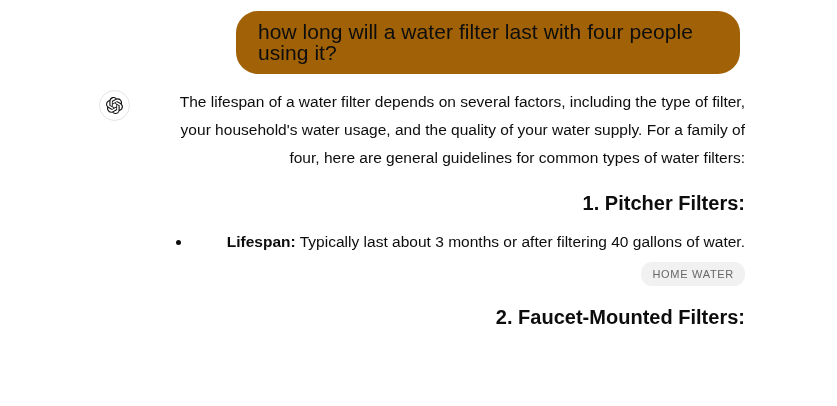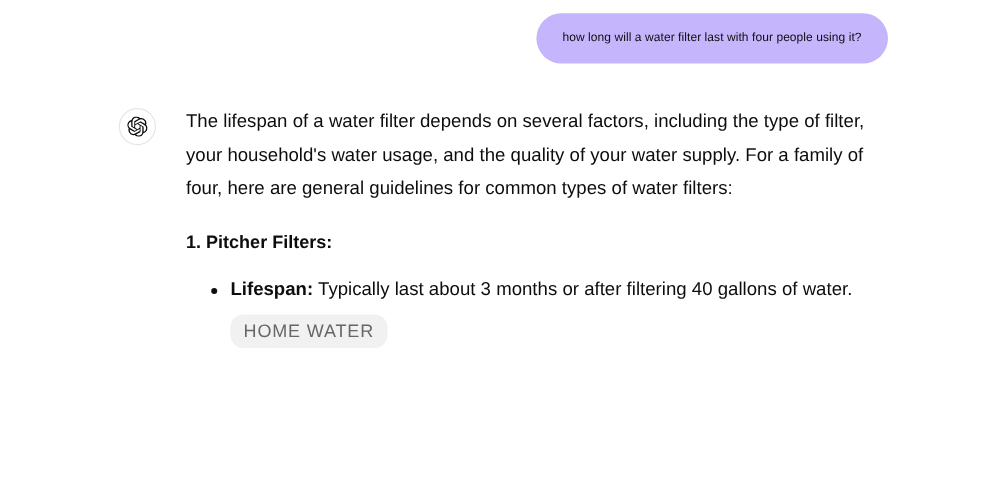--- a/index.html
+++ b/index.html
@@ -30,38 +30,39 @@
     left: 0;
     top: 0;
     width: 837px;
     display: flex;
     justify-content: flex-end;
     padding-right: 97px;
     box-sizing: border-box;
   }
   .user-bubble {
     margin-top: 11px;
-    background: #c4b5fd;
+    background: #a16207;
     border-radius: 22px;
     padding: 10px 22px 11px 22px;
     max-width: 460px;
-    font-size: 10px;
+    font-size: 21px;
     line-height: 21px;
     color: #0d0d0d;
     letter-spacing: 0.06px;
   }
 
   
   .assistant-turn {
     position: absolute;
     left: 0;
     top: 88px;
     width: 837px;
     display: flex;
     align-items: flex-start;
+    text-align: right;
   }
   .avatar {
     width: 31px;
     height: 31px;
     min-width: 31px;
     border: 1px solid #e5e5e5;
     border-radius: 50%;
     margin-left: 99px;
     margin-top: 2px;
     display: flex;
@@ -80,21 +81,21 @@
     color: #0d0d0d;
     letter-spacing: 0.01px;
   }
   .assistant-body p {
     margin: 0;
   }
   .section-heading {
     font-weight: bold;
     margin-top: 18px;
     line-height: 26px;
-    font-size: 15px;
+    font-size: 20px;
   }
   ul.bullets {
     list-style: none;
     margin: 0;
     padding: 0;
   }
   ul.bullets li {
     position: relative;
     padding-left: 37px;
     margin-top: 12px;
@@ -114,21 +115,21 @@
     background: #0d0d0d;
   }
   .lead {
     font-weight: bold;
   }
   .tag {
     display: inline-block;
     background: #f1f1f1;
     color: #676767;
     border-radius: 11px;
-    font-size: 15px;
+    font-size: 11px;
     letter-spacing: 0.7px;
     line-height: 1;
     padding: 7px 11px 6px 11px;
     margin-top: 6px;
     vertical-align: middle;
   }
   .tag-row {
     padding-left: 37px;
     line-height: 0;
   }
@@ -159,18 +160,19 @@
       <div class="section-heading">1. Pitcher Filters:</div>
 
       <ul class="bullets">
         <li><span class="lead">Lifespan:</span><span> Typically last about 3 months or after filtering 40 gallons of water.</span></li>
       </ul>
 
       <div class="tag-row">
         <span class="tag">HOME WATER</span>
       </div>
 
+      <div class="section-heading">2. Faucet-Mounted Filters:</div>
 
 
     </div>
   </div>
 
 </div>
 
 </body></html>

